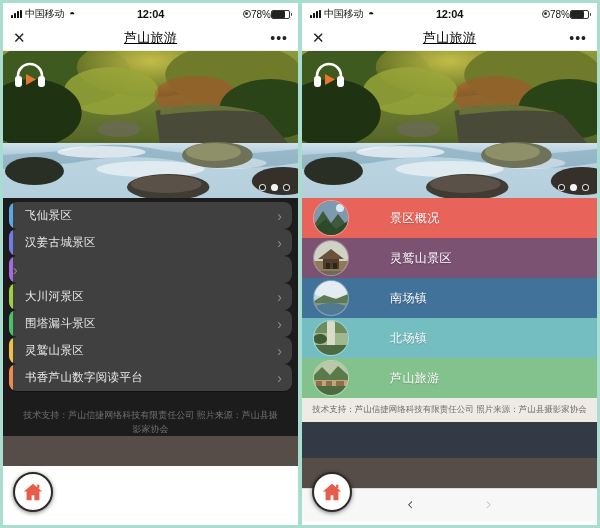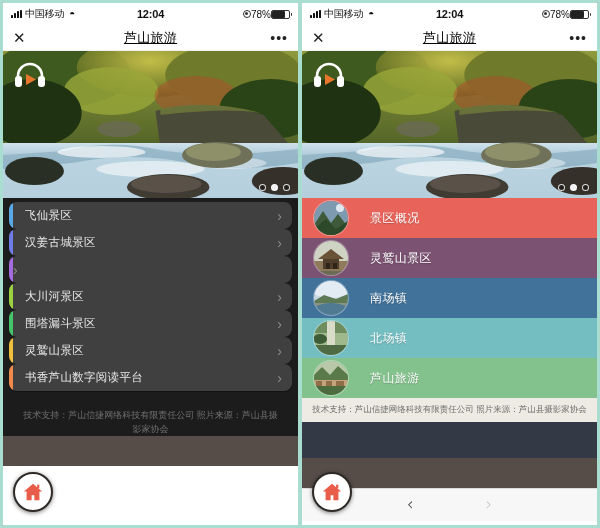--- a/index.html
+++ b/index.html
@@ -158,21 +158,21 @@
     position: relative; cursor: pointer; padding-left: 12px;
   }
   .crow .thumb {
     width: 34px; height: 34px; border-radius: 50%;
     overflow: hidden; flex: 0 0 34px;
     box-shadow: 0 0 0 1px rgba(255,255,255,.35);
   }
   .crow .thumb > div { width: 100%; height: 100%; }
   .crow .clbl {
     color: #ffffff; font-size: 12px; letter-spacing: .4px;
-    padding-left: 22px; text-shadow: 0 1px 1px rgba(0,0,0,.25);
+    padding-left: 42px; text-shadow: 0 1px 1px rgba(0,0,0,.25);
     white-space: nowrap;
   }
   .light-footer {
     background: #edebe4; color: #6d6d6d; font-size: 8.5px;
     text-align: center; padding: 6px 6px; line-height: 1.4;
     white-space: nowrap; overflow: hidden;
   }
   .dark-pad { background: #343a45; height: 36px; }
   .bottom-nav {
     height: 33px; background: #f7f7f7; border-top: 1px solid #dcdcdc;

